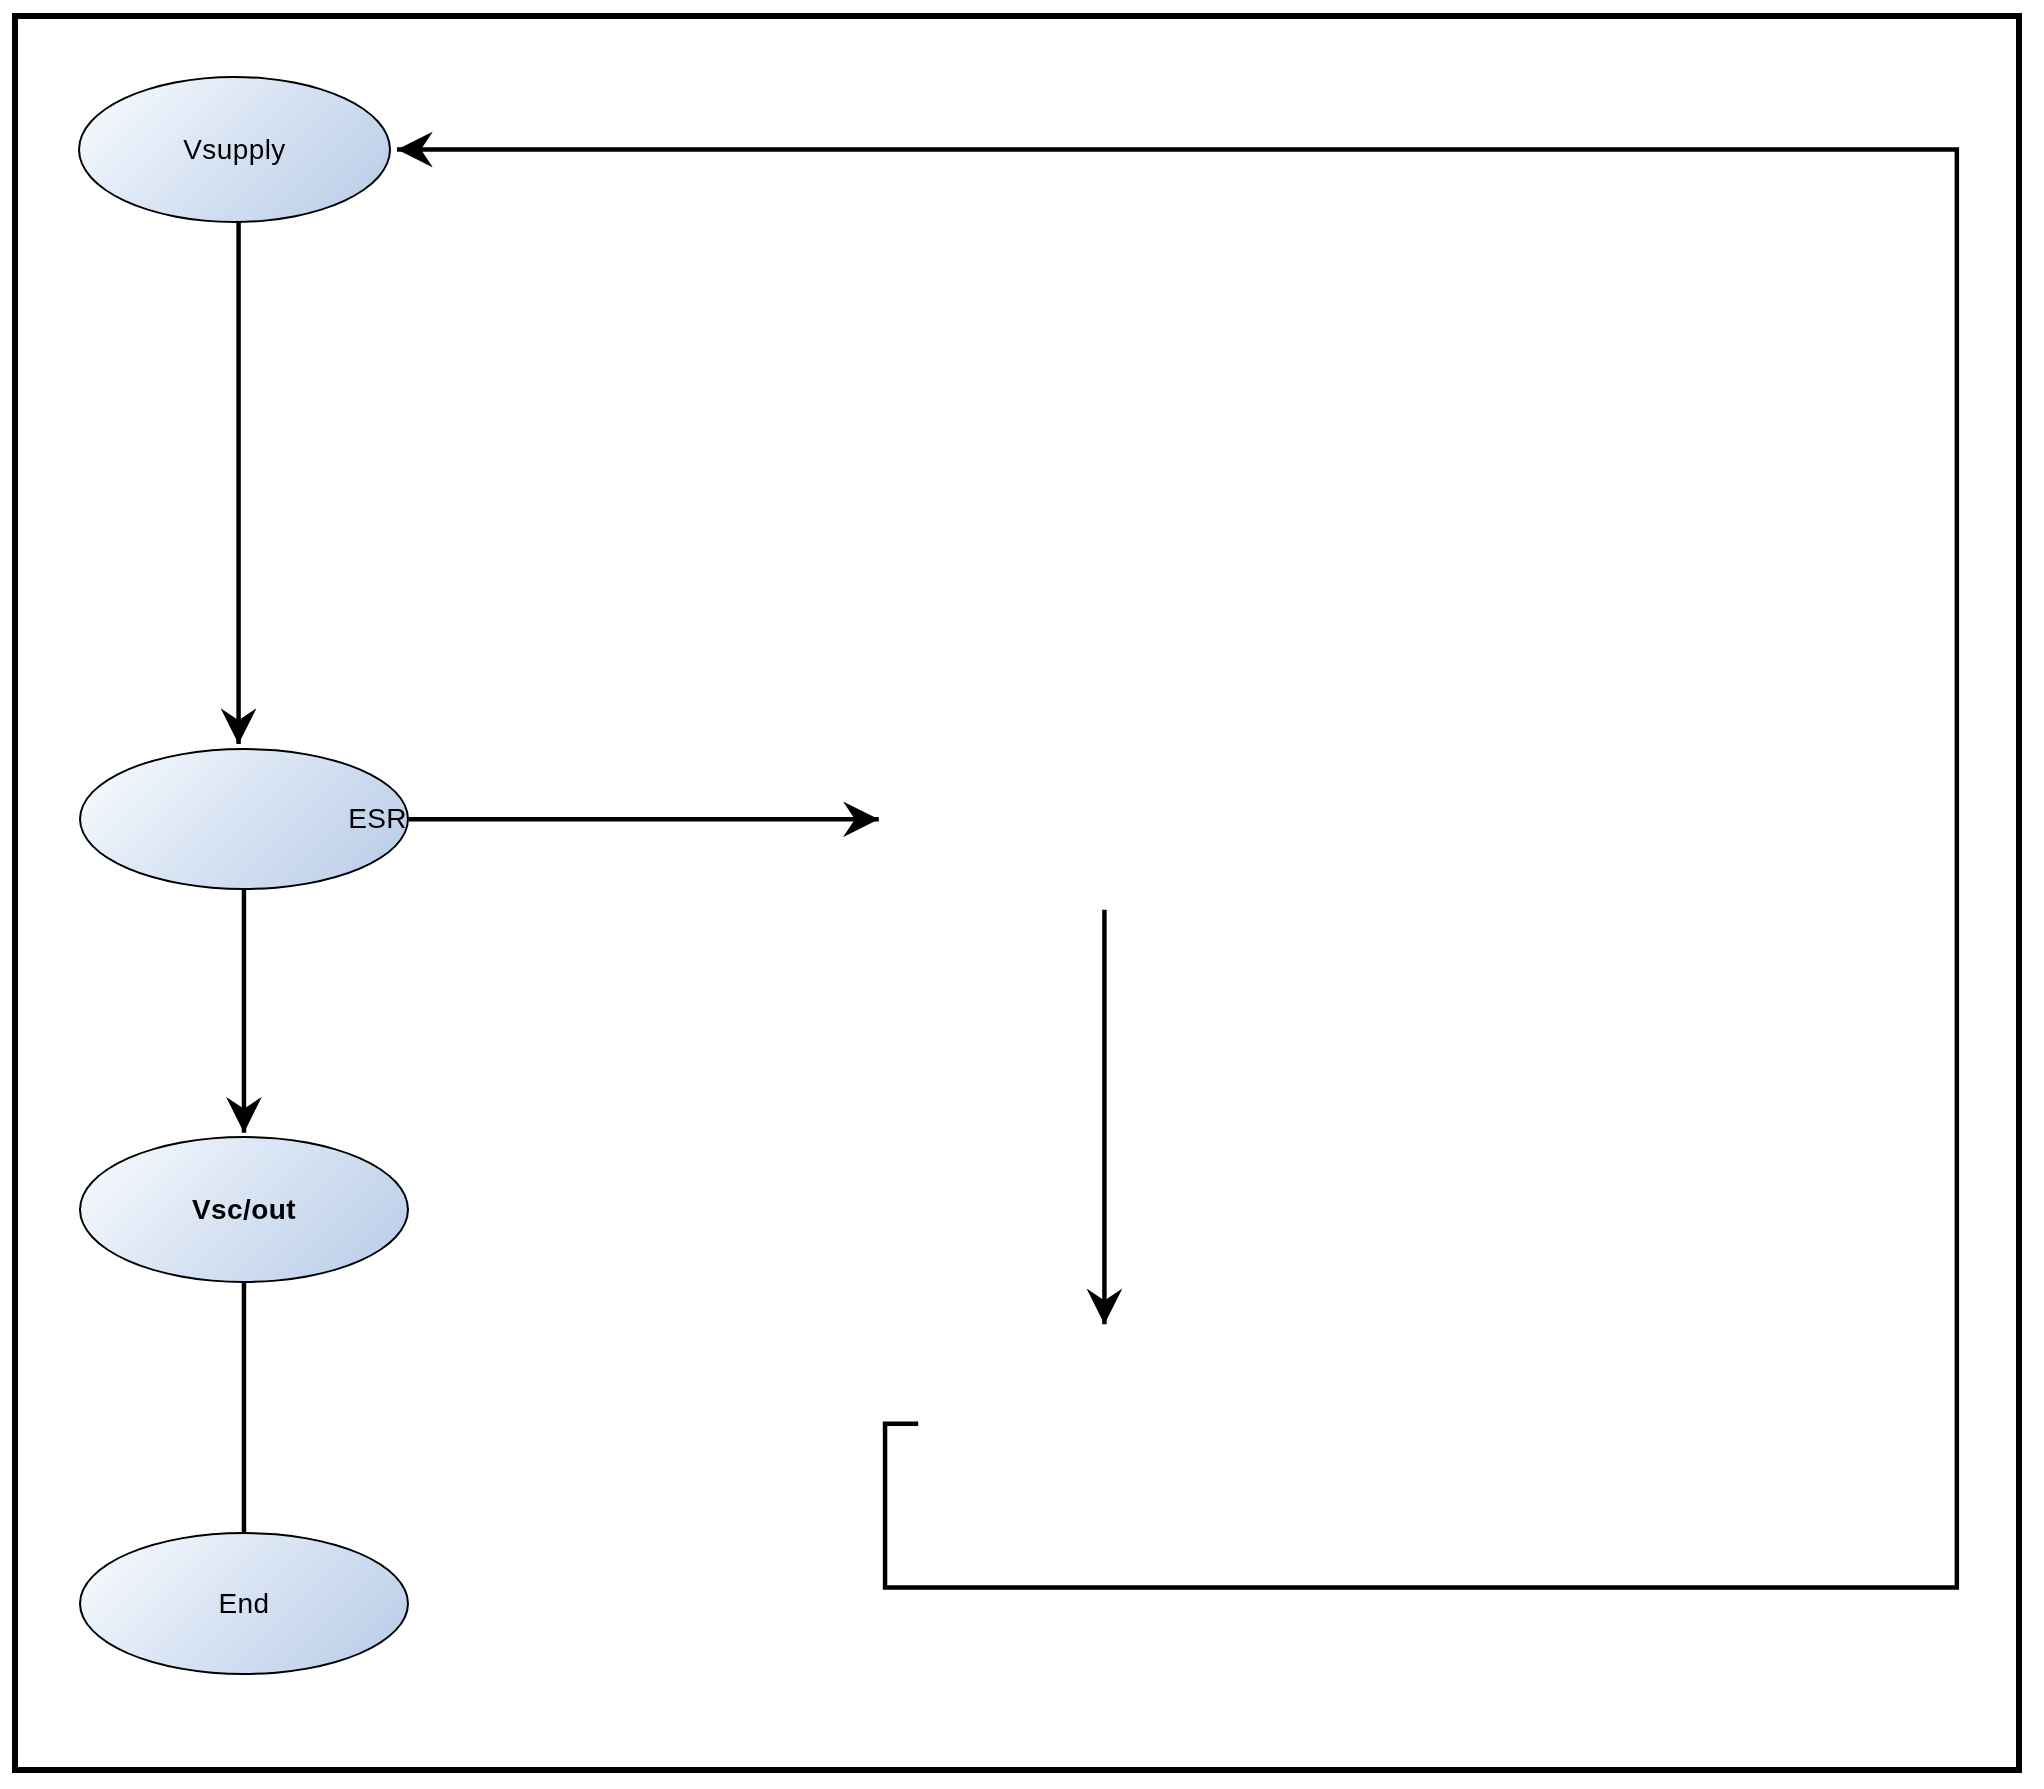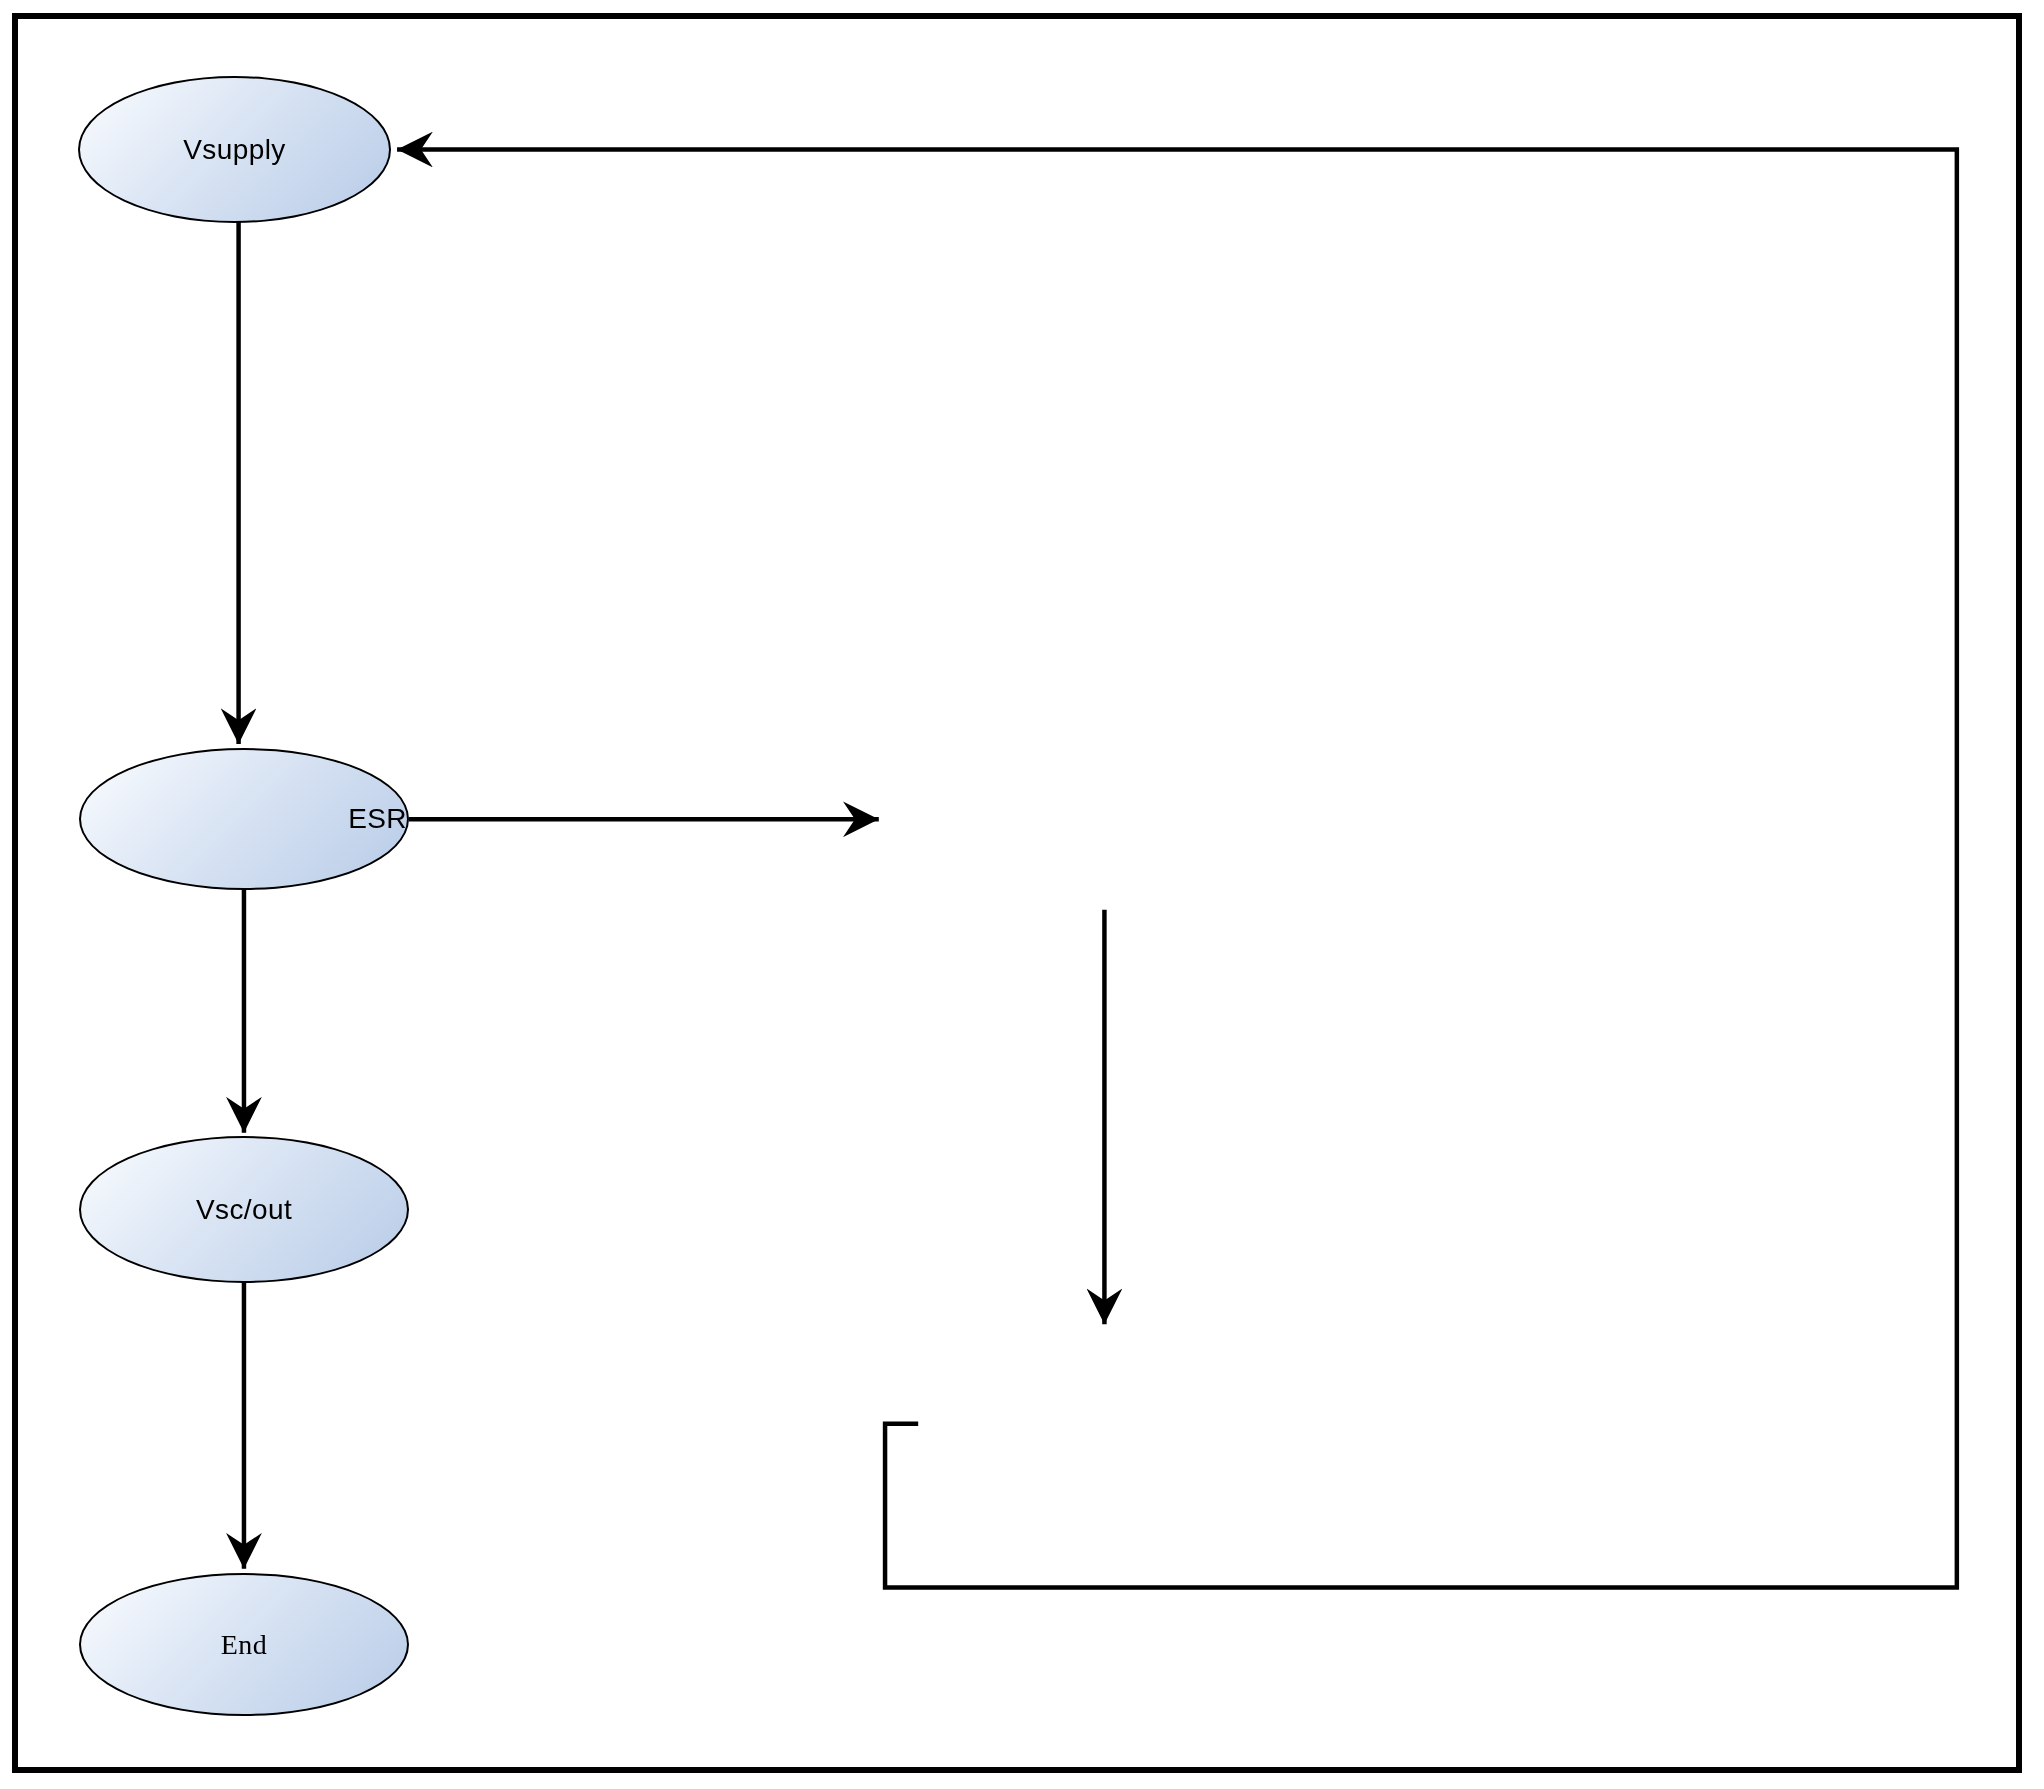--- a/index.html
+++ b/index.html
@@ -45,22 +45,22 @@
     box-sizing: border-box;
   }
   .node-label {
     font-size: 28px;
     color: #000000;
     white-space: nowrap;
     letter-spacing: 0.4px;
   }
   .node-vsupply            { left:  78px; top:   76px; width: 313px; height: 147px; }
   .node-esr                { left:  79px; top:  748px; width: 330px; height: 142px; justify-content: flex-end; }
-  .node-vsc-out            { left:  79px; top: 1136px; width: 330px; height: 147px; }
-  .node-end                { left:  79px; top: 1573px; width: 330px; height: 143px; font-family: Liberation Serif, serif; }
+  .node-vsc-out            { left:  79px; top: 1136px; width: 330px; height: 147px; font-weight: bold; }
+  .node-end                { left:  79px; top: 1532px; width: 330px; height: 143px; }
   .node-current-determiner { left: 885px; top:  733px; width: 428px; height: 179px; }
   .node-vsc-and-soc        { left:916px; top: 1328px; width: 380px; height: 188px; }
 </style>
 </head>
 <body>
 
 <div class="canvas">
 
   <div class="frame"></div>
 

